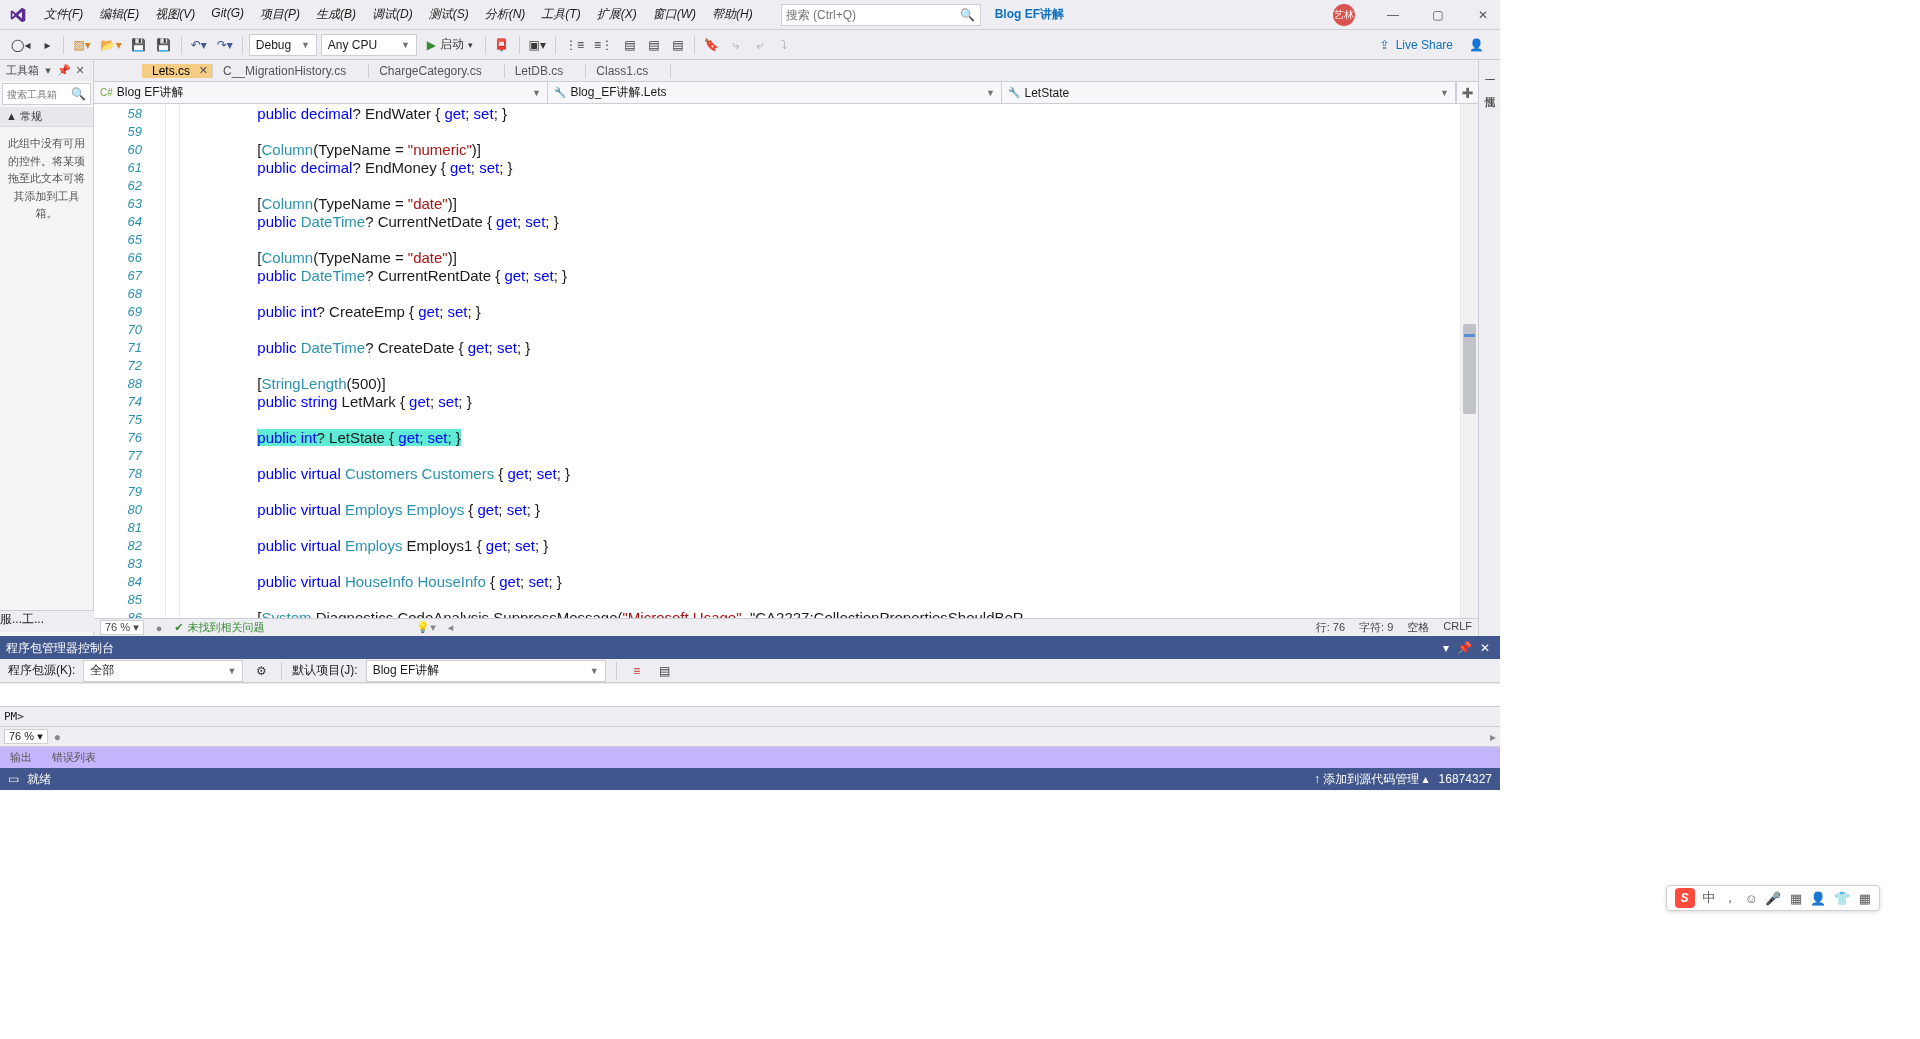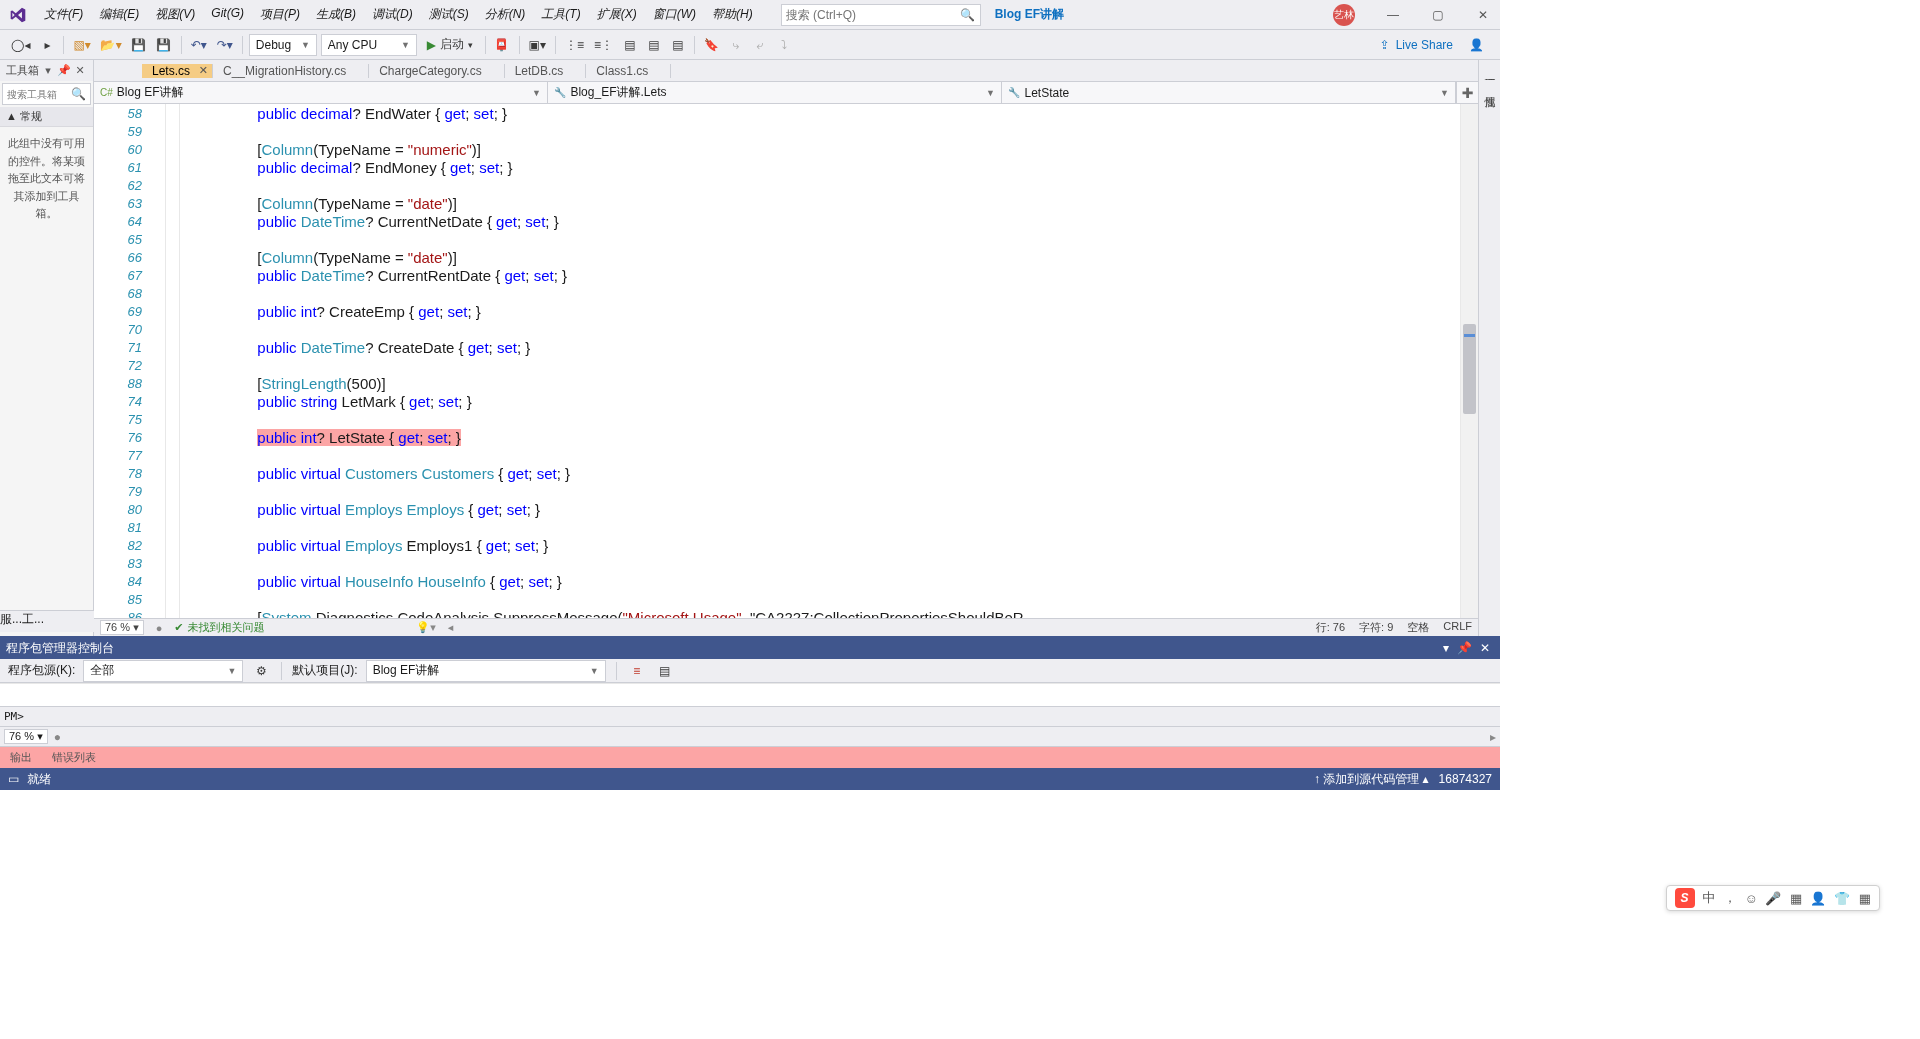--- a/index.html
+++ b/index.html
@@ -56,21 +56,21 @@
 
 
 .code-wrap { flex: 1; display: flex; overflow: hidden; position: relative; }
 .gutter { width: 58px; background: #fff; border-right: 0; text-align: right; padding-right: 10px; color: #2b91af; font-family: Consolas, monospace; font-size: 13px; line-height: 18px; padding-top: 1px; font-style: italic; }
 .fold { width: 14px; border-right: 1px solid #e8e8e8; position: relative; }
 .margin2 { width: 14px; border-right: 1px solid #e8e8e8; }
 .code { flex: 1; font-family: Consolas, monospace; font-size: 15px; line-height: 18px; padding-left: 44px; white-space: pre; overflow: hidden; padding-top: 1px; }
 .kw { color: #0000ff; }
 .type { color: #2b91af; }
 .str { color: #a31515; }
-.sel { background: #fca5a5; margin-top: 16px; }
+.sel { background: #5eead4; margin-top: 16px; }
 .scrollv { width: 18px; background: #f1f1f1; border-left: 1px solid #e8e8e8; position: relative; }
 .scrollthumb { position: absolute; left: 2px; right: 2px; top: 220px; height: 90px; background: #c2c3c9; border-radius: 2px; }
 .ovmark { position: absolute; left: 3px; right: 3px; height: 3px; background: #5a8ed6; }
 
 .editor-status { height: 18px; border-top: 1px solid #ccced5; display: flex; align-items: center; font-size: 11px; padding: 0 6px; background: #eeeef2; color: #444; gap: 12px; }
 .editor-status .zoom { border: 1px solid #ccced5; background: #fff; padding: 0 4px; }
 .editor-status .ok { color: #388a34; display:inline-flex; align-items:center; gap:4px;}
 .editor-status .right { margin-left: auto; display: flex; gap: 14px; }
 
 
@@ -82,21 +82,21 @@
 .pkgpanel .hdr { height: 22px; background: #40568d; color: #fff; display: flex; align-items: center; padding: 0 6px; font-size: 12px; }
 .pkgpanel .hdr .grow { flex: 1; }
 .pkgpanel .bar { height: 24px; display: flex; align-items: center; gap: 8px; padding: 2px 8px; background: #eeeef2; border-bottom: 1px solid #ccced5; }
 .pkgpanel .bar label { font-size: 12px; }
 .pkgpanel .body { flex: 1; background: #fff; border-top: 1px solid #e8e8e8; }
 .pkgpanel .foot { height: 20px; display: flex; align-items: center; padding: 0 4px; background: #eeeef2; border-top: 1px solid #ccced5; }
 .pkgpanel .foot .prompt { font-family: Consolas, monospace; font-size: 11px; }
 .pkgpanel .foot .zoom { border: 1px solid #ccced5; background: #fff; padding: 0 4px; font-size: 11px; }
 
 
-.outtabs { height: 22px; background: #fca5a5; border-top: 1px solid #ccced5; display: flex; align-items: stretch; }
+.outtabs { height: 22px; background: #c4b5fd; border-top: 1px solid #ccced5; display: flex; align-items: stretch; }
 .outtabs .ot { padding: 0 10px; display: flex; align-items: center; font-size: 11px; color: #555; }
 
 
 .statusbar { height: 22px; background: #40568d; color: #fff; display: flex; align-items: center; padding: 0 8px; font-size: 12px; gap: 8px; }
 .statusbar .right { margin-left: auto; display: flex; gap: 10px; align-items: center; }
 
 
 .imebar { position: absolute; right: 40px; bottom: 128px; height: 26px; background: #fff; border: 1px solid #d0d0d0; border-radius: 4px; display: flex; align-items: center; gap: 8px; padding: 0 8px; box-shadow: 0 1px 4px rgba(0,0,0,.15); }
 .imebar .s { width: 20px; height: 20px; border-radius: 4px; background: #ff4a3d; color: #fff; display: flex; align-items: center; justify-content: center; font-weight: bold; font-style: italic; }
 .imebar span { color: #5a5a5a; font-size: 13px; }

